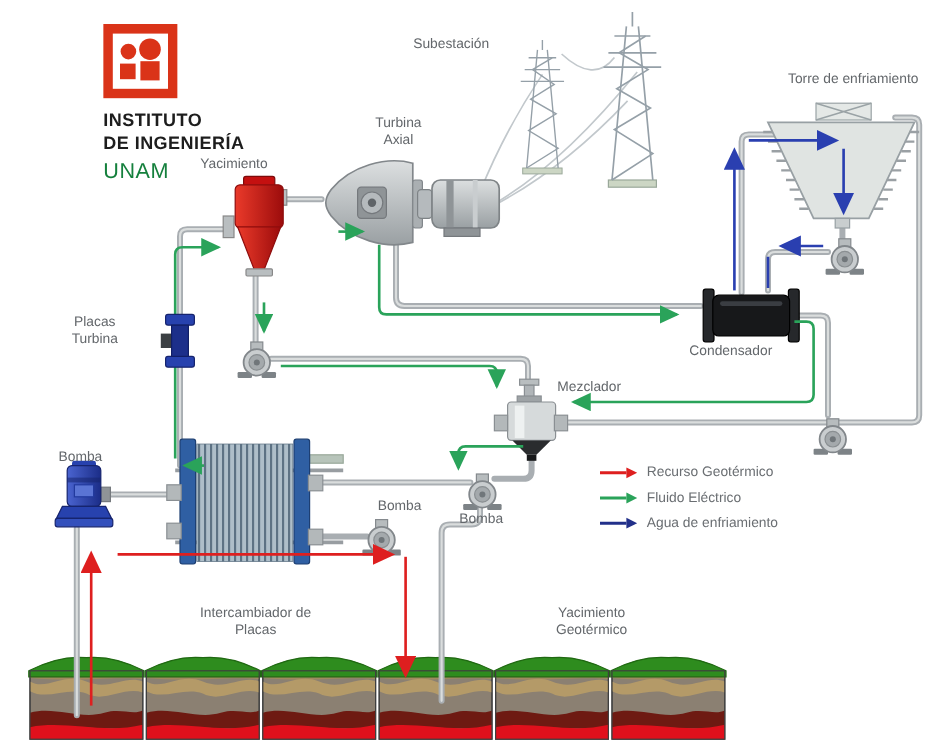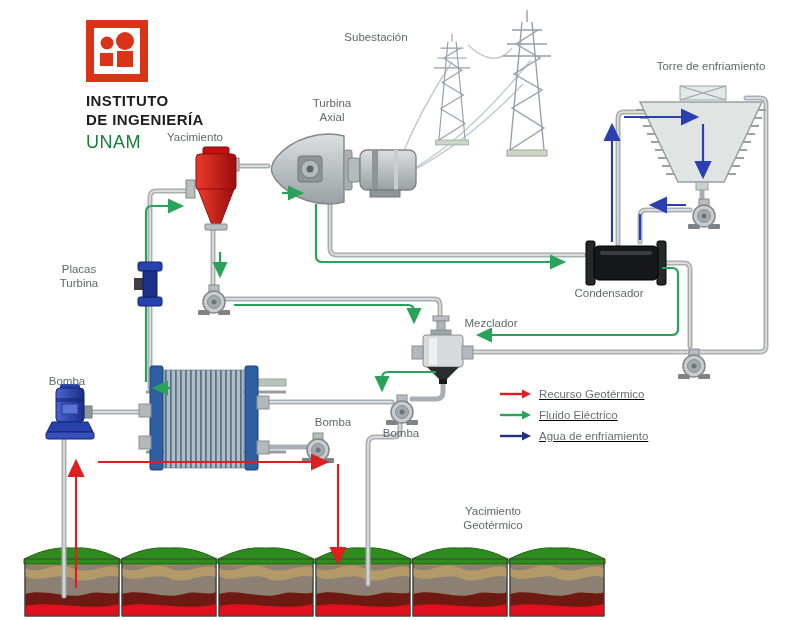--- a/index.html
+++ b/index.html
@@ -5,21 +5,21 @@
   html,body{margin:0;padding:0;background:#fff;}
   .stage{position:relative;width:788px;height:620px;background:#fff;overflow:hidden;
          font-family:"Liberation Sans",sans-serif;}
   .scene{position:absolute;left:0;top:0;}
   .lbl{position:absolute;color:#63676b;font-size:11.5px;line-height:13.5px;
        text-align:center;white-space:nowrap;}
   .logo{position:absolute;left:86px;top:20px;display:flex;align-items:flex-start;gap:9px;flex-direction:column;}
   .logo-text{display:flex;flex-direction:column;}
   .logo-l1{font-size:15px;font-weight:bold;color:#1d1d1d;letter-spacing:.4px;line-height:19px;}
   .logo-l2{font-size:18px;font-weight:normal;color:#15803d;letter-spacing:.5px;line-height:27px;}
-  .legend{position:absolute;left:498px;top:388px;display:flex;flex-direction:column;gap:9px;text-decoration:underline;}
+  .legend{position:absolute;left:498px;top:388px;display:flex;flex-direction:column;gap:9px;}
   .legend-row{display:flex;align-items:center;gap:7px;}
   .legend-row span{color:#6a6e72;font-size:11.5px;}
   .pipe{fill:none;stroke:#a9aeb2;stroke-width:5;stroke-linecap:round;stroke-linejoin:round;}
   .pipe-hi{fill:none;stroke:#dadddd;stroke-width:1.8;stroke-linecap:round;stroke-linejoin:round;}
   .flow{fill:none;stroke-width:2.2;stroke-linecap:butt;}
   .fg{stroke:#2aa35a;} .fr{stroke:#de1f1f;} .fb{stroke:#2a3fb0;}
   .twr{stroke:#95a0a8;stroke-width:1.4;fill:none;}
   .wire{stroke:#c2c8cc;stroke-width:1.4;fill:none;}
 </style>
 </head>
@@ -280,20 +280,24 @@
 <div class="lbl" style="left:636px;top:60px;width:150px;">Torre de enfriamiento</div>
 <div class="lbl" style="left:560px;top:287px;width:98px;">Condensador</div>
 <div class="lbl" style="left:452px;top:317px;width:78px;">Mezclador</div>
 <div class="lbl" style="left:48px;top:263px;width:62px;">
   <div>Placas</div>
   <div>Turbina</div>
 </div>
 <div class="lbl" style="left:38px;top:375px;width:58px;">Bomba</div>
 <div class="lbl" style="left:306px;top:416px;width:54px;">Bomba</div>
 <div class="lbl" style="left:374px;top:427px;width:54px;">Bomba</div>
+<div class="lbl" style="left:138px;top:505px;width:150px;">
+  <div>Intercambiador de</div>
+  <div>Placas</div>
+</div>
 <div class="lbl" style="left:428px;top:505px;width:130px;">
   <div>Yacimiento</div>
   <div>Geotérmico</div>
 </div>
 
 <div class="legend">
   <div class="legend-row">
     <svg width="34" height="12">
       <line x1="2" y1="6" x2="24" y2="6" stroke-width="2.4" stroke="#de1f1f"></line>
       <polygon points="24,1.5 33,6 24,10.5" fill="#de1f1f"></polygon>

